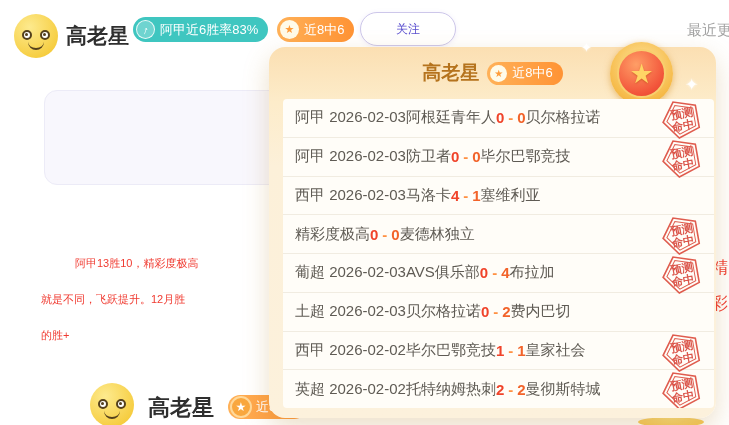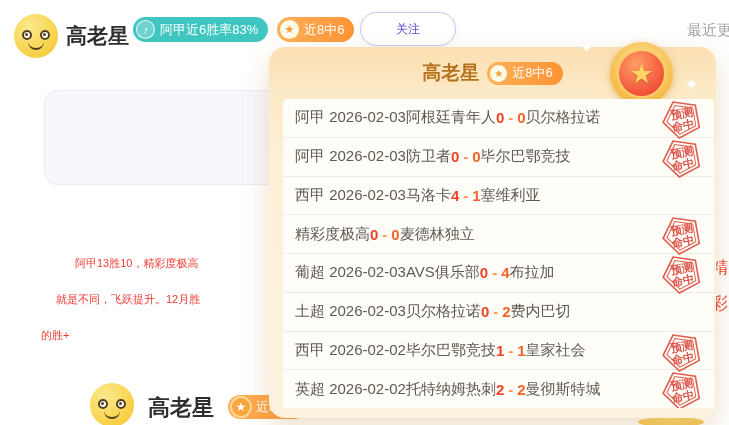--- a/index.html
+++ b/index.html
@@ -35,21 +35,21 @@
     background:#fff;border:1px solid #cdc7ea;color:#5a4fcf;font-size:12px;
     display:flex;align-items:center;justify-content:center;cursor:pointer;
     box-shadow:0 1px 5px rgba(130,110,220,.12);}
   .recent-label{position:absolute;left:687px;top:21px;font-size:15px;color:#a3a3a3;white-space:nowrap;}
 
   
   .content-box{position:absolute;left:44px;top:90px;width:660px;height:95px;border-radius:13px;
     background:#f8f7fd;border:1px solid #ecebf7;box-sizing:border-box;}
   .post-line{position:absolute;font-size:11px;color:#f03a30;white-space:nowrap;}
   .post-line.l1{left:75px;top:256px;}
-  .post-line.l2{left:56px;top:292px;}
+  .post-line.l2{left:41px;top:292px;}
   .post-line.l3{left:41px;top:328px;}
   .frag{position:absolute;width:18px;overflow:hidden;font-size:17px;color:#f03a30;}
   .frag.f1{left:711px;top:256px;}
   .frag.f2{left:711px;top:292px;}
 
   
   .bottom-avatar{left:90px;top:383px;width:44px;height:44px;}
   .bottom-name{position:absolute;left:148px;top:393px;font-size:22px;font-weight:bold;color:#2f2f2f;}
   .bottom-badge{position:absolute;left:228px;top:395px;display:inline-flex;align-items:center;
     height:24px;border-radius:12px;padding:0 10px 0 2px;color:#fff;font-size:13px;

